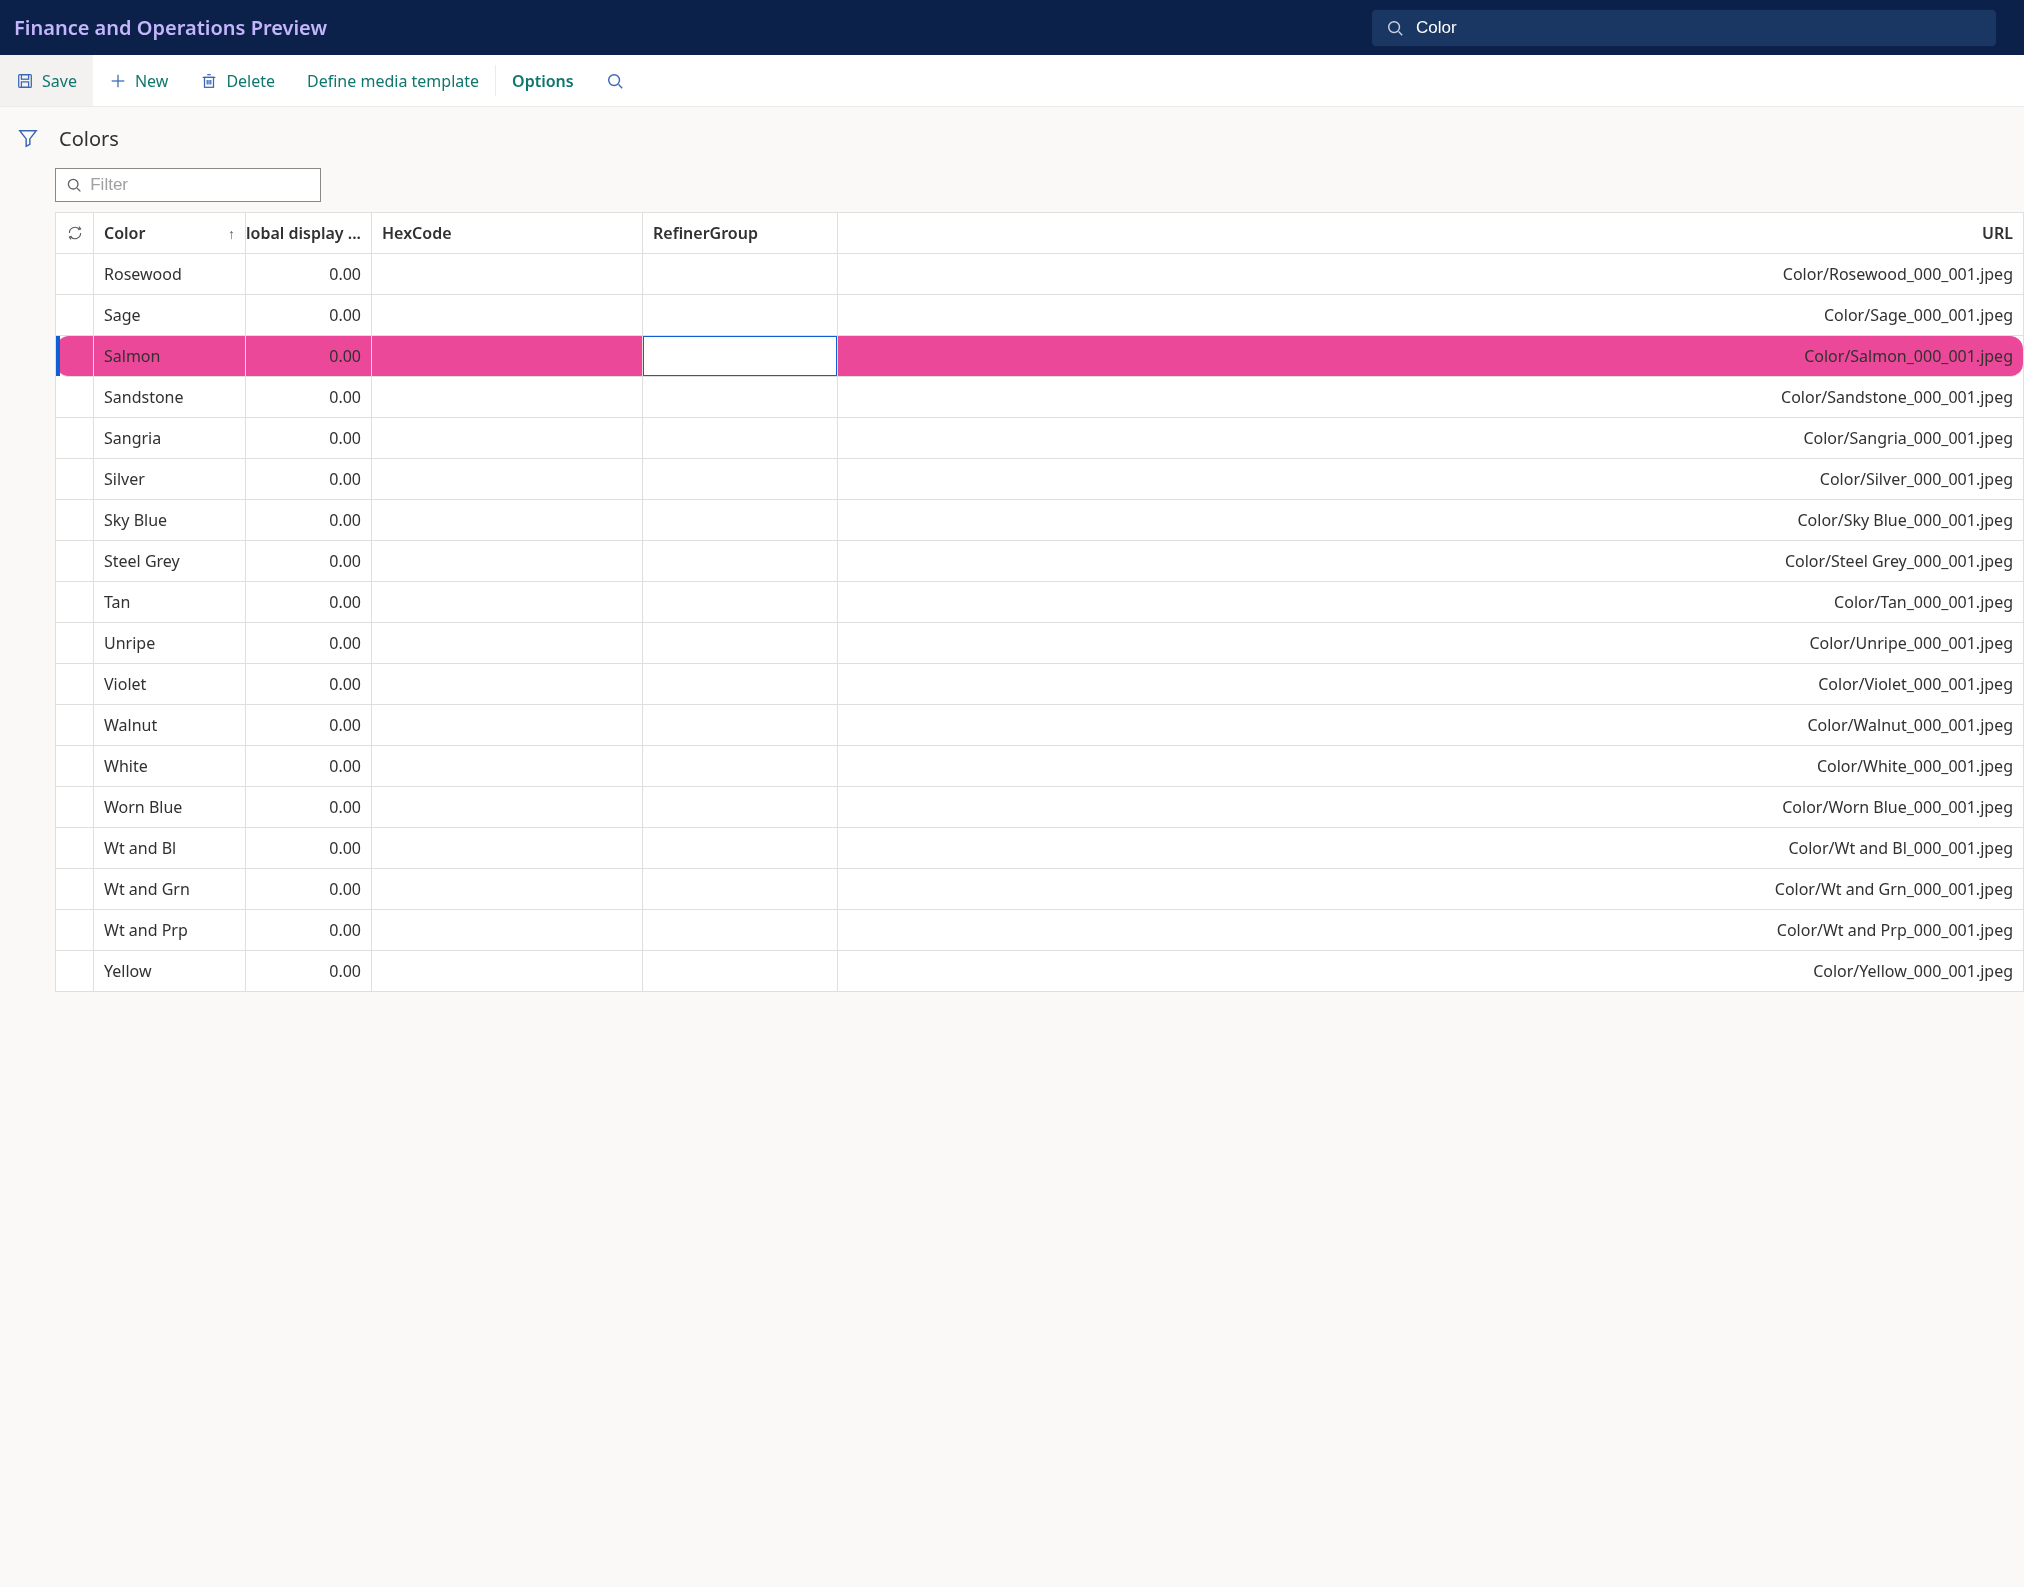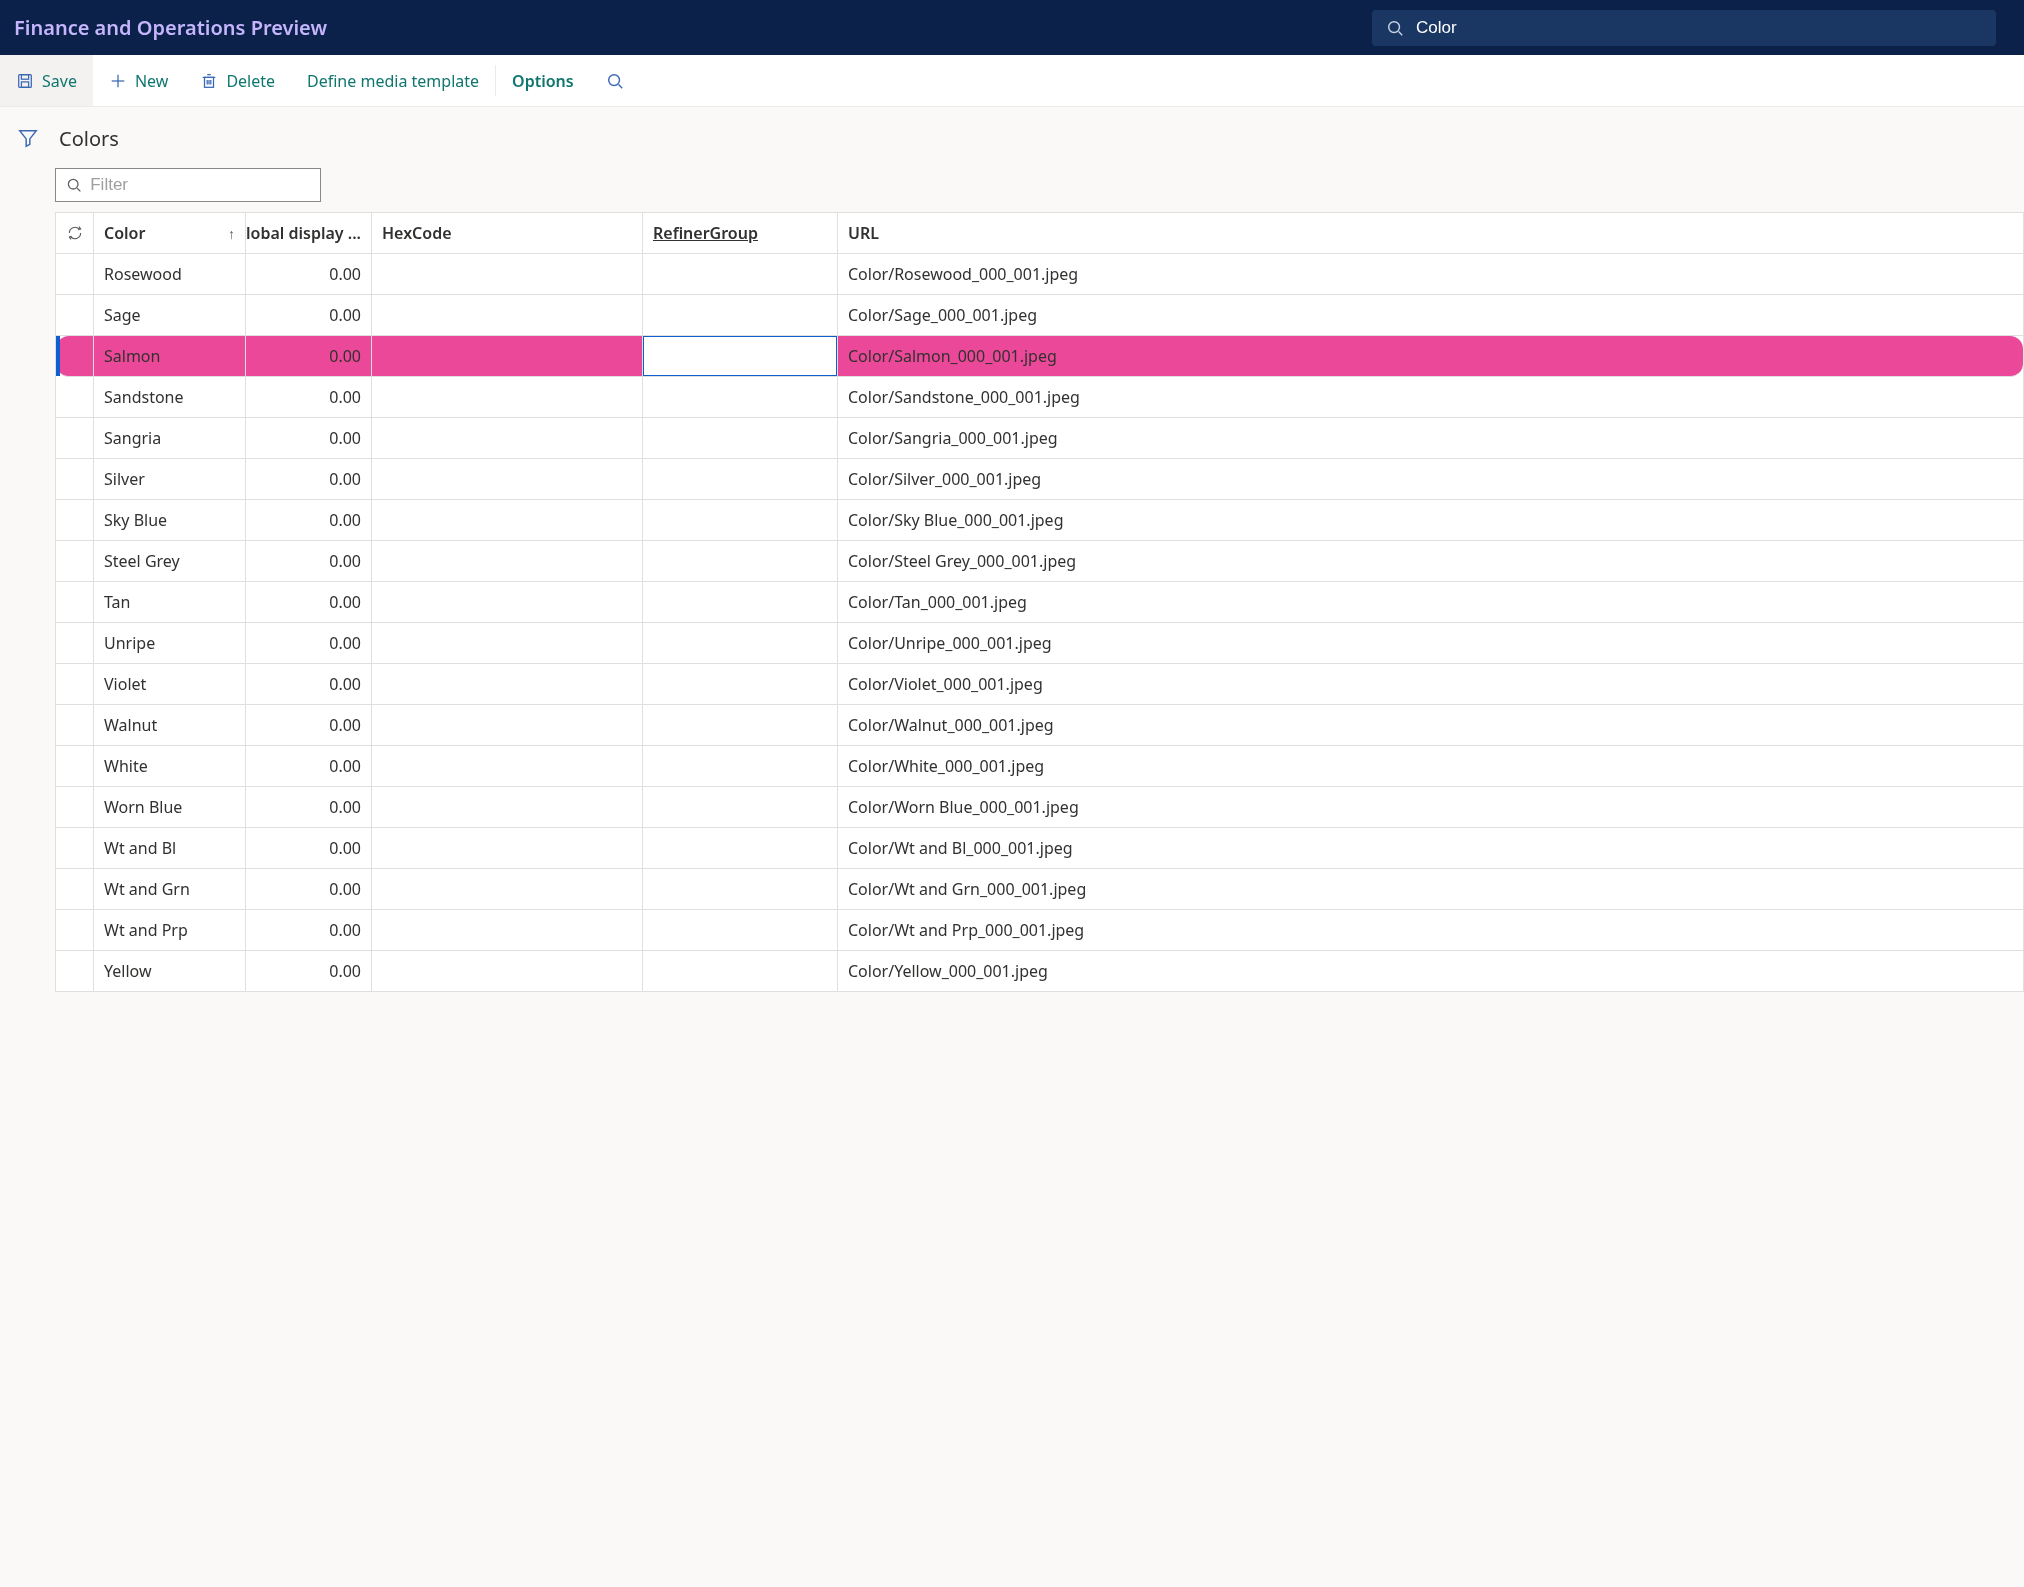--- a/index.html
+++ b/index.html
@@ -142,22 +142,22 @@
     overflow: hidden;
     white-space: nowrap;
   }
   .grid-cell:last-child { border-right: none; }
 
   
   .col-sel   { width: 38px; padding: 0; justify-content: center; }
   .col-color { width: 152px; }
   .col-disp  { width: 126px; justify-content: flex-end; }
   .col-hex   { width: 271px; }
-  .col-ref   { width: 195px; text-decoration: underline; }
-  .col-url   { flex: 1; }
+  .col-ref   { width: 195px; }
+  .col-url   { flex: 1; justify-content: flex-end; }
 
   .sort-indicator { margin-left: auto; font-size: 14px; color: #605e5c; }
   .refresh-svg { width: 16px; height: 16px; }
 
   .grid-row.selected {
     background: #ec4899;
     position: relative;
     border-radius: 13px;
   }
   .grid-row.selected::before {

